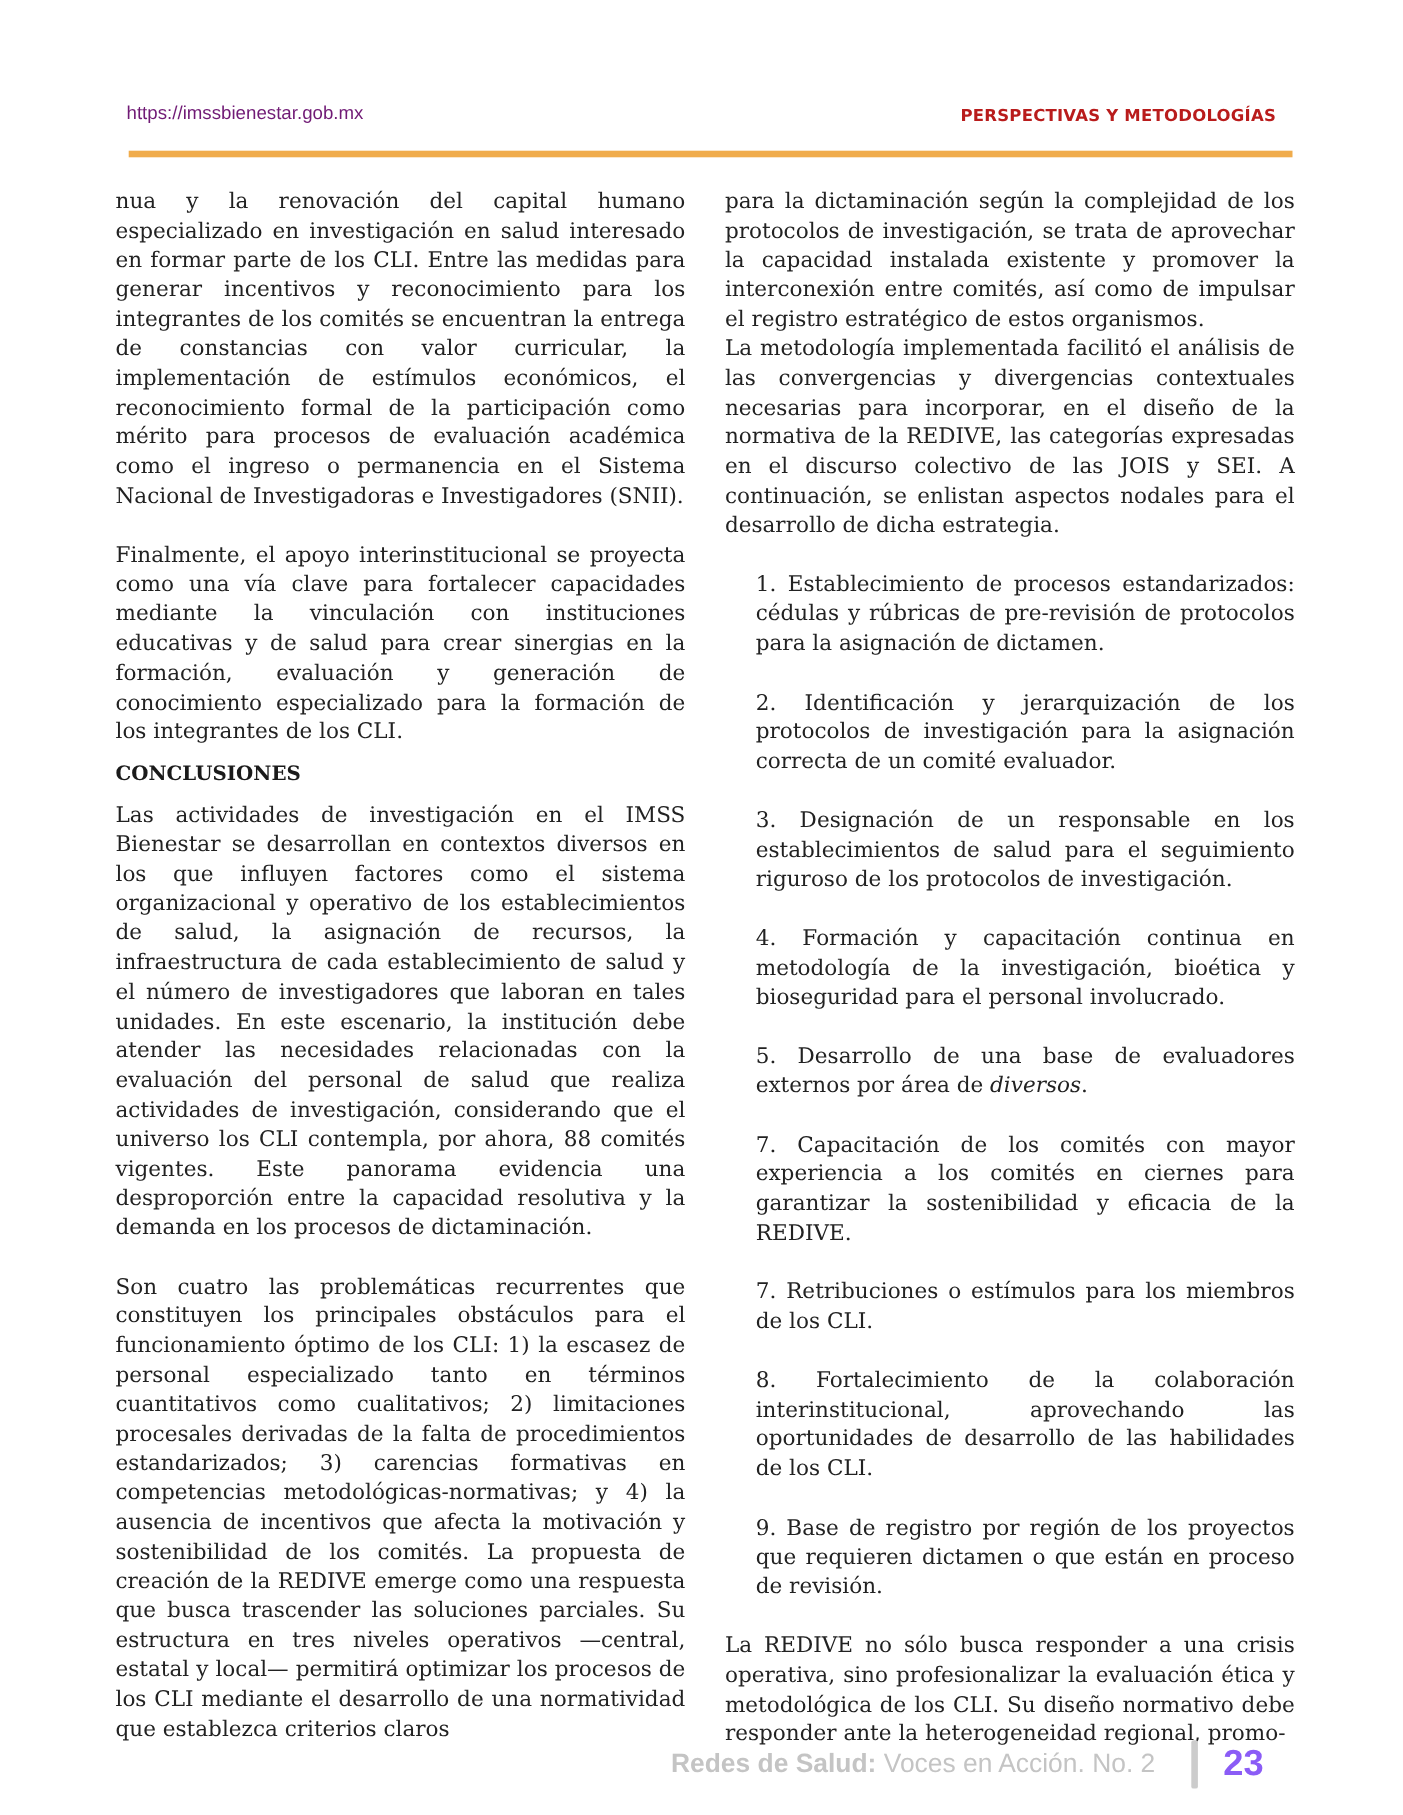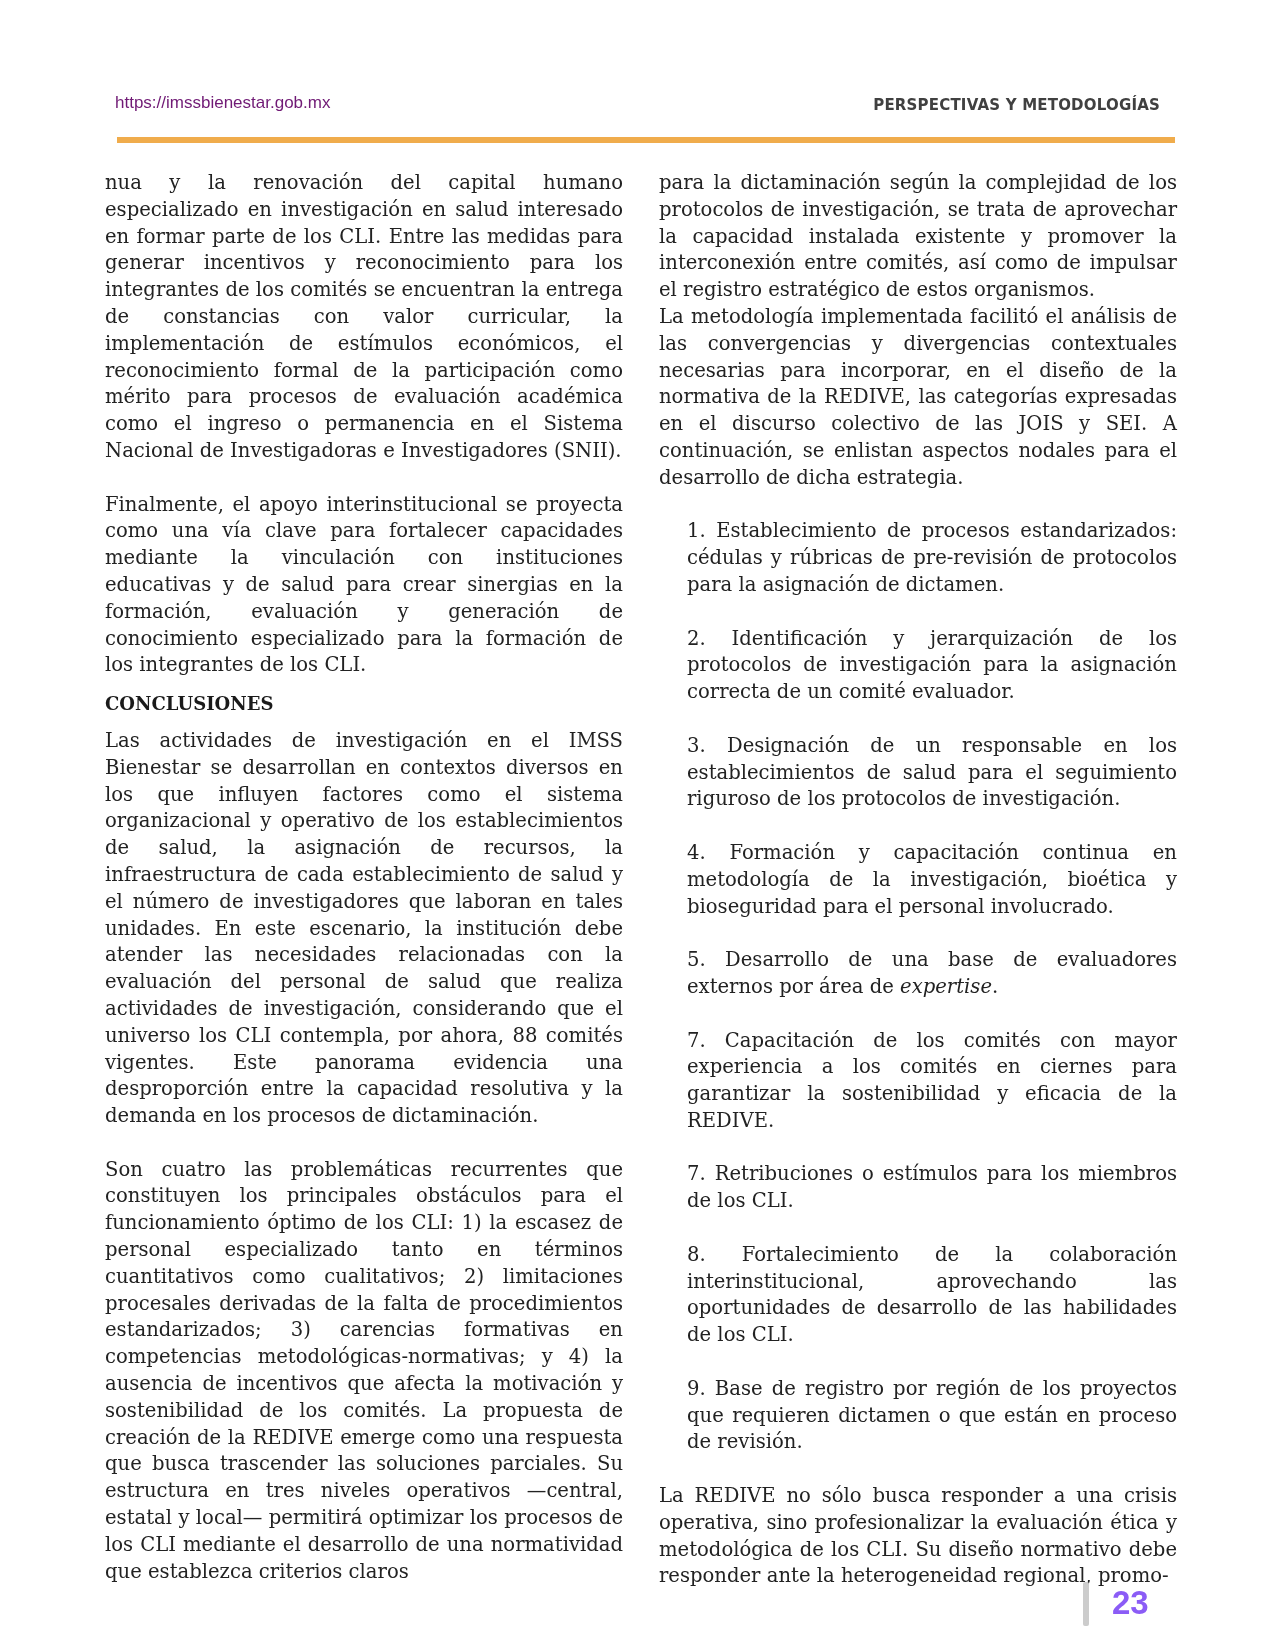--- a/index.html
+++ b/index.html
@@ -3,21 +3,21 @@
   <meta charset="utf-8">
   <style>
     html, body { margin: 0; padding: 0; background: #ffffff; }
     body { width: 1275px; height: 1650px; position: relative; overflow: hidden; }
     .header-url {
       position: absolute; left: 115px; top: 93px;
       font-family: "Liberation Sans", sans-serif; font-size: 17px; color: #701a75;
     }
     .header-section {
       position: absolute; right: 115px; top: 96px;
-      font-family: "DejaVu Sans", sans-serif; font-weight: bold; font-size: 15px; color: #404040;
+      font-family: "DejaVu Sans", sans-serif; font-weight: bold; font-size: 15px; color: #b91c1c;
       letter-spacing: 0.2px;
     }
     .header-rule {
       position: absolute; left: 117px; top: 137px; width: 1058px; height: 6px;
       background: #f0ac4c;
     }
     .column {
       position: absolute; top: 170px; width: 518px;
       font-family: "DejaVu Serif", serif; font-size: 19.6px; line-height: 26.8px;
       color: #222222; text-align: justify; hyphens: manual;
@@ -60,25 +60,26 @@
 
 <div class="column col-right">
   <p>para la dictaminación según la complejidad de los protocolos de investigación, se trata de aprovechar la capacidad instalada existente y promover la interconexión entre comités, así como de impulsar el registro estratégico de estos organismos.</p>
   <p>La metodología implementada facilitó el análisis de las convergencias y divergencias contextuales necesarias para incorporar, en el diseño de la normativa de la REDIVE, las categorías expresadas en el discurso colectivo de las JOIS y SEI. A continuación, se enlistan aspectos nodales para el desarrollo de dicha estrategia.</p>
   <div class="gap"></div>
   <ul class="list">
     <li>1. Establecimiento de procesos estandarizados: cédulas y rúbricas de pre-revisión de protocolos para la asignación de dictamen.</li>
     <li>2. Identificación y jerarquización de los protocolos de investigación para la asignación correcta de un comité evaluador.</li>
     <li>3. Designación de un responsable en los establecimientos de salud para el seguimiento riguroso de los protocolos de investigación.</li>
     <li>4. Formación y capacitación continua en metodología de la investigación, bioética y bioseguridad para el personal involucrado.</li>
-    <li><span>5. Desarrollo de una base de evaluadores externos por área de </span><em>expertise</em><span>.</span></li>
+    <li><span>5. Desarrollo de una base de evaluadores externos por área de </span><em>diversos</em><span>.</span></li>
     <li>7. Capacitación de los comités con mayor experiencia a los comités en ciernes para garantizar la sostenibilidad y eficacia de la REDIVE.</li>
     <li>7. Retribuciones o estímulos para los miembros de los CLI.</li>
     <li>8. Fortalecimiento de la colaboración interinstitucional, aprovechando las oportunidades de desarrollo de las habilidades de los CLI.</li>
     <li>9. Base de registro por región de los proyectos que requieren dictamen o que están en proceso de revisión.</li>
   </ul>
   <p>La REDIVE no sólo busca responder a una crisis operativa, sino profesionalizar la evaluación ética y metodológica de los CLI. Su diseño normativo debe responder ante la heterogeneidad regional, promo-</p>
 </div>
 
 <div class="footer">
+  <div class="footer-journal"><b>Redes de Salud:</b><span> Voces en Acción. No. 2</span></div>
   <div class="footer-bar"></div>
   <div class="footer-page">23</div>
 </div>
 
 </body></html>

